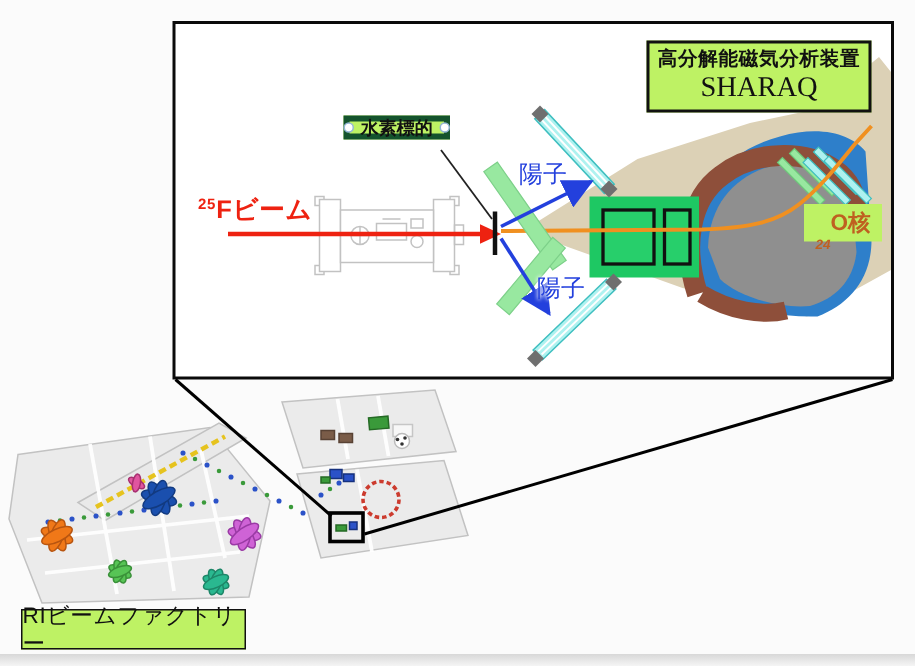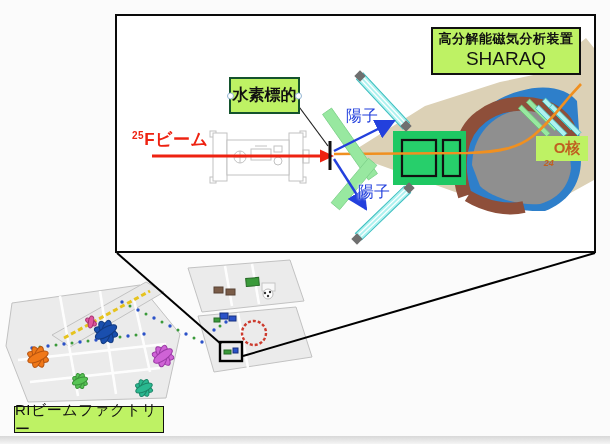--- a/index.html
+++ b/index.html
@@ -6,23 +6,23 @@
   .stage{position:relative;width:610px;height:444px;background:#fbfbfb;overflow:hidden;
          font-family:"Liberation Sans","DejaVu Sans",sans-serif;}
   .stage svg{position:absolute;left:0;top:0;}
   .inset-box{position:absolute;left:115px;top:14px;width:477px;height:235px;
              border:2px solid #0a0a0a;background:#ffffff;}
   .label-box{position:absolute;background:#bef264;color:#111;display:flex;
              align-items:center;justify-content:center;box-sizing:border-box;}
   .sharaq{left:431px;top:27px;width:150px;height:48px;border:2px solid #111;
           flex-direction:column;line-height:1.25;}
   .sharaq .l1{font-size:13px;font-weight:bold;letter-spacing:0.5px;}
-  .sharaq .l2{font-family:Liberation Sans, sans-serif;font-size:19px;}
-  .htarget{left:229px;top:77px;width:71px;height:37px;border:2px solid #14532d;
-           font-size:16px;font-weight:600;}
+  .sharaq .l2{font-family:Liberation Serif, serif;font-size:19px;}
+  .htarget{left:229px;top:77px;width:71px;height:16px;border:4px solid #14532d;
+           font-size:12px;font-weight:600;}
   .handle{position:absolute;top:50%;width:5px;height:5px;border:1px solid #94b6d4;
           background:#fff;border-radius:50%;transform:translateY(-50%);}
   .handle.left{left:-4px;} .handle.right{right:-4px;}
   .beam-label{position:absolute;left:132px;top:128px;color:#ee2211;font-size:17px;
               font-weight:600;letter-spacing:0.5px;}
   .sup{font-size:10px;vertical-align:6px;margin-top:28px;}
   .proton{position:absolute;color:#2340dd;font-size:16px;font-weight:normal;
           text-shadow:0 0 3px #fff,0 0 3px #fff;}
   .proton.up{left:346px;top:106px;}
   .proton.dn{left:358px;top:182px;}

